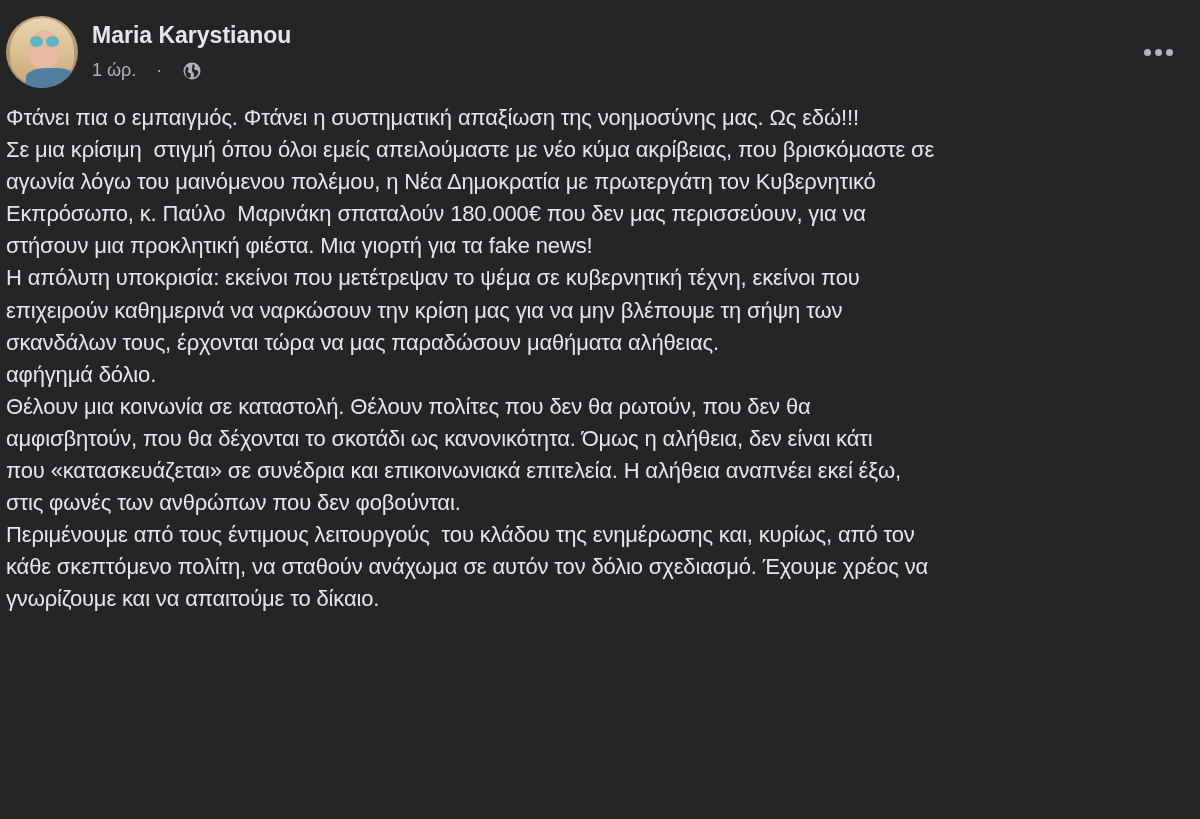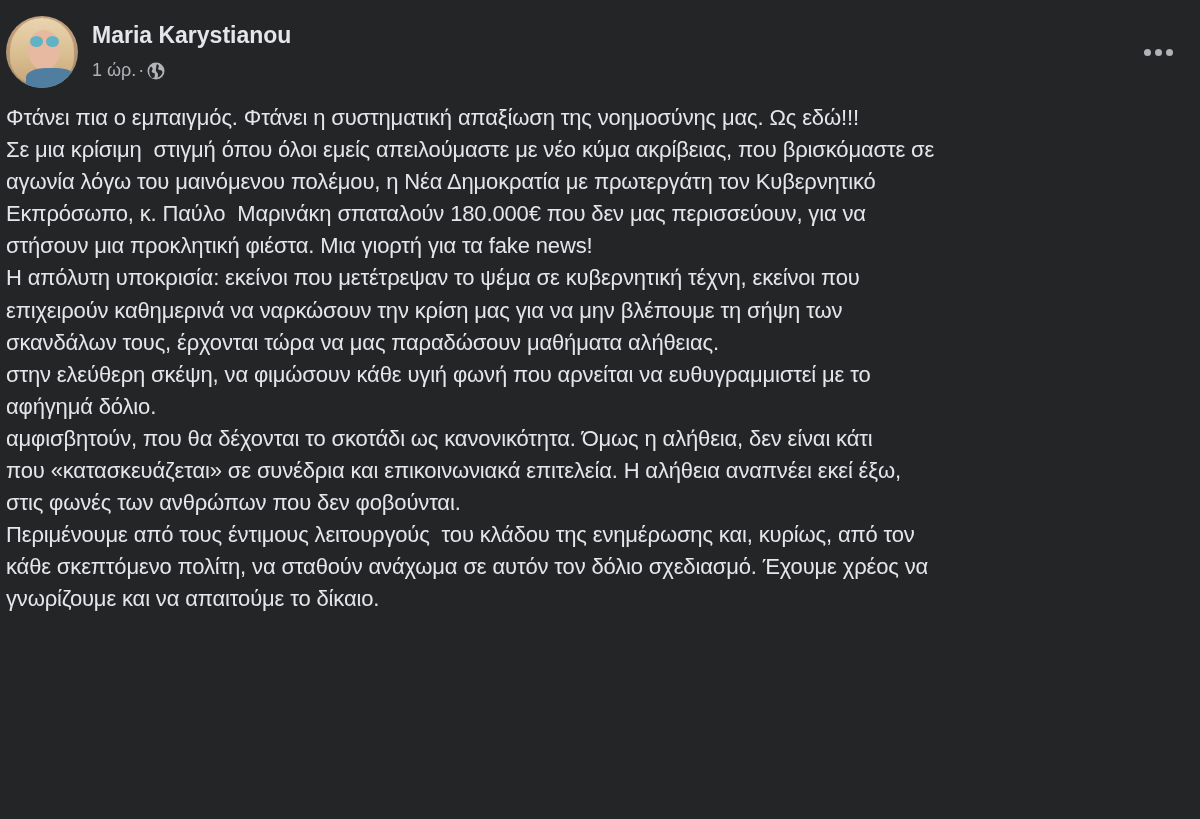--- a/index.html
+++ b/index.html
@@ -72,21 +72,21 @@
       cursor: pointer;
     }
     .meta {
       position: absolute;
       left: 86px;
       top: 46px;
       font-size: 18px;
       color: #b0b3b8;
       display: flex;
       align-items: center;
-      gap: 2px;
+      gap: 20px;
     }
     .meta .dot { font-size: 18px; }
     .globe-icon {
       width: 20px;
       height: 20px;
       display: inline-block;
     }
     .more-button {
       position: absolute;
       right: 20px;
@@ -152,22 +152,22 @@
 
   <div class="post-body">
     <p>Φτάνει πια ο εμπαιγμός. Φτάνει η συστηματική απαξίωση της νοημοσύνης μας. Ως εδώ!!!</p>
     <p>Σε μια κρίσιμη  στιγμή όπου όλοι εμείς απειλούμαστε με νέο κύμα ακρίβειας, που βρισκόμαστε σε</p>
     <p>αγωνία λόγω του μαινόμενου πολέμου, η Νέα Δημοκρατία με πρωτεργάτη τον Κυβερνητικό</p>
     <p>Εκπρόσωπο, κ. Παύλο  Μαρινάκη σπαταλούν 180.000€ που δεν μας περισσεύουν, για να</p>
     <p>στήσουν μια προκλητική φιέστα. Μια γιορτή για τα fake news!</p>
     <p>Η απόλυτη υποκρισία: εκείνοι που μετέτρεψαν το ψέμα σε κυβερνητική τέχνη, εκείνοι που</p>
     <p>επιχειρούν καθημερινά να ναρκώσουν την κρίση μας για να μην βλέπουμε τη σήψη των</p>
     <p>σκανδάλων τους, έρχονται τώρα να μας παραδώσουν μαθήματα αλήθειας.</p>
-    <p>στην ελεύθερη σκέψη, να φιμώσουν κάθε υγιή φωνή που αρνείται να ευθυγραμμιστεί με το</p>
     <p>αφήγημά δόλιο.</p>
+    <p>Θέλουν μια κοινωνία σε καταστολή. Θέλουν πολίτες που δεν θα ρωτούν, που δεν θα</p>
     <p>αμφισβητούν, που θα δέχονται το σκοτάδι ως κανονικότητα. Όμως η αλήθεια, δεν είναι κάτι</p>
     <p>που «κατασκευάζεται» σε συνέδρια και επικοινωνιακά επιτελεία. Η αλήθεια αναπνέει εκεί έξω,</p>
     <p>στις φωνές των ανθρώπων που δεν φοβούνται.</p>
     <p>Περιμένουμε από τους έντιμους λειτουργούς  του κλάδου της ενημέρωσης και, κυρίως, από τον</p>
     <p>κάθε σκεπτόμενο πολίτη, να σταθούν ανάχωμα σε αυτόν τον δόλιο σχεδιασμό. Έχουμε χρέος να</p>
     <p>γνωρίζουμε και να απαιτούμε το δίκαιο.</p>
   </div>
 </div>
 
 </body></html>

